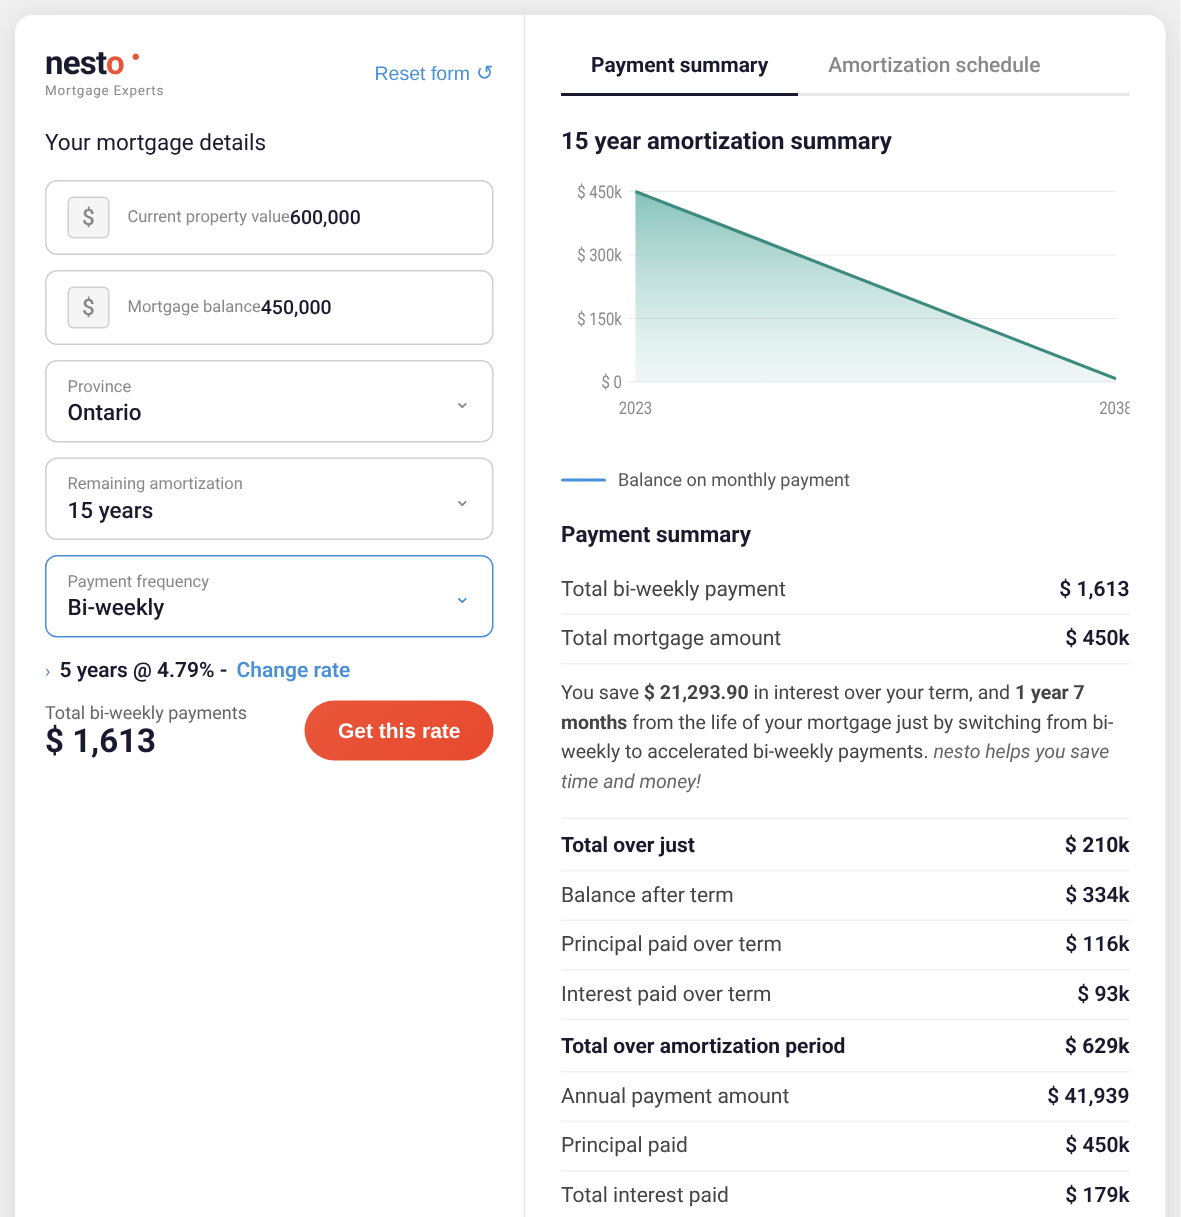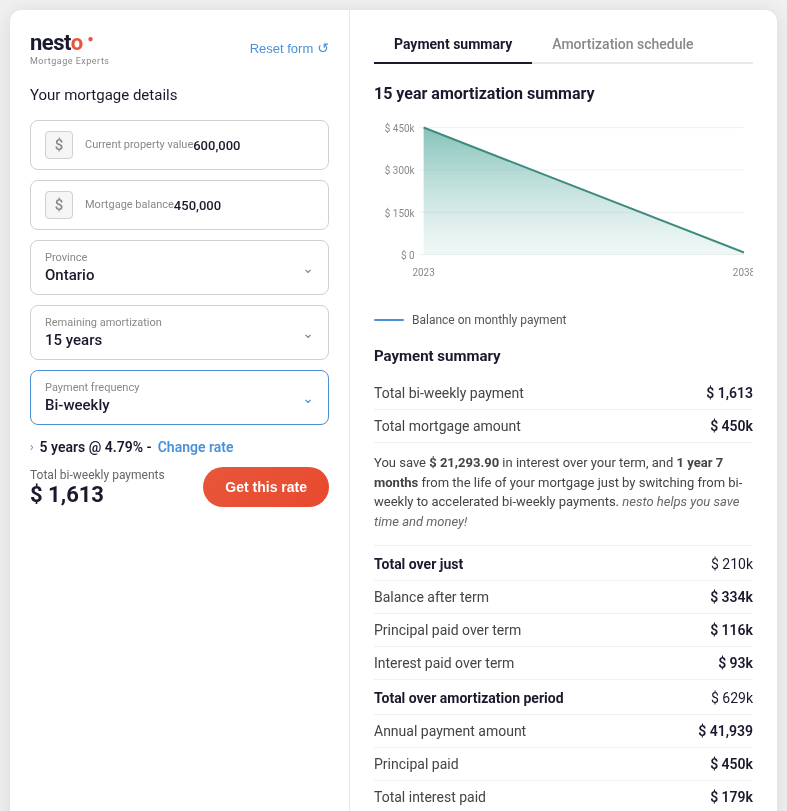--- a/index.html
+++ b/index.html
@@ -292,21 +292,21 @@
       padding: 10px 0 8px 0;
       border-bottom: 1px solid #f0f0f0;
     }
     .section-header-label {
       font-size: 14px;
       font-weight: 700;
       color: #1a1a2e;
     }
     .section-header-value {
       font-size: 14px;
-      font-weight: 400;
+      font-weight: 700;
       color: #1a1a2e;
     }
   </style>
 </head>
 <body>
 
 <div class="app-container">
 
   <div class="left-panel">
     <div class="logo-row">

